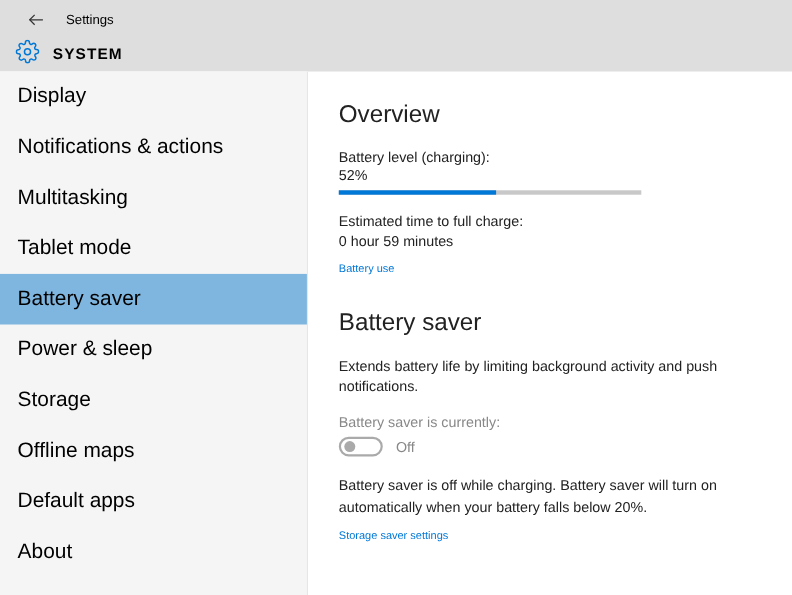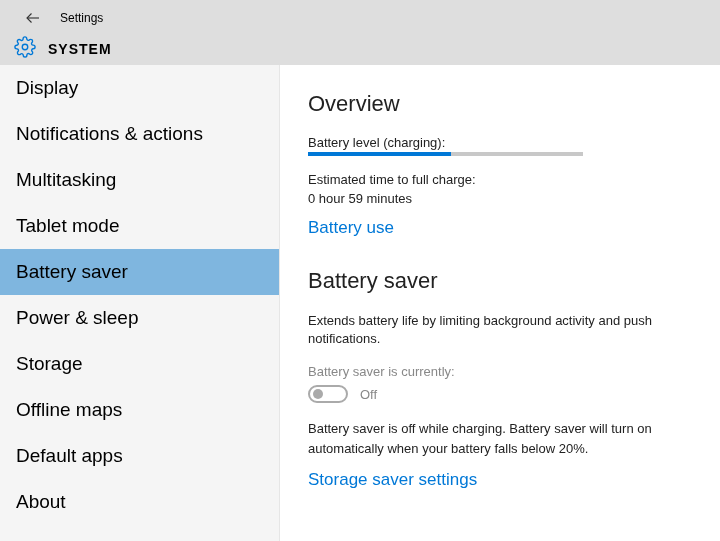--- a/index.html
+++ b/index.html
@@ -96,21 +96,21 @@
       height: 4px;
       background: #c8c8c8;
       margin-bottom: 16px;
     }
     .progress-fill {
       height: 100%;
       background: #0078d7;
     }
     .link {
       color: #0078d7;
-      font-size: 17px;
+      font-size: 10px;
       cursor: pointer;
       margin-top: 6px;
       display: inline-block;
     }
     .section2 {
       margin-top: 30px;
     }
     .desc {
       font-size: 13px;
       margin-bottom: 16px;
@@ -189,20 +189,21 @@
       <div class="sidebar-item">Power &amp; sleep</div>
       <div class="sidebar-item">Storage</div>
       <div class="sidebar-item">Offline maps</div>
       <div class="sidebar-item">Default apps</div>
       <div class="sidebar-item">About</div>
     </div>
 
   <div class="main">
     <div class="section-title">Overview</div>
     <div class="label">Battery level (charging):</div>
+    <div class="value">52%</div>
     <div class="progress">
       <div class="progress-fill" id="progress-fill" style="width: 52%;"></div>
     </div>
     <div class="est-block">
       <div class="label">Estimated time to full charge:</div>
     </div>
     <div class="value">0 hour 59 minutes</div>
     <div class="link">Battery use</div>
 
     <div class="section2">

